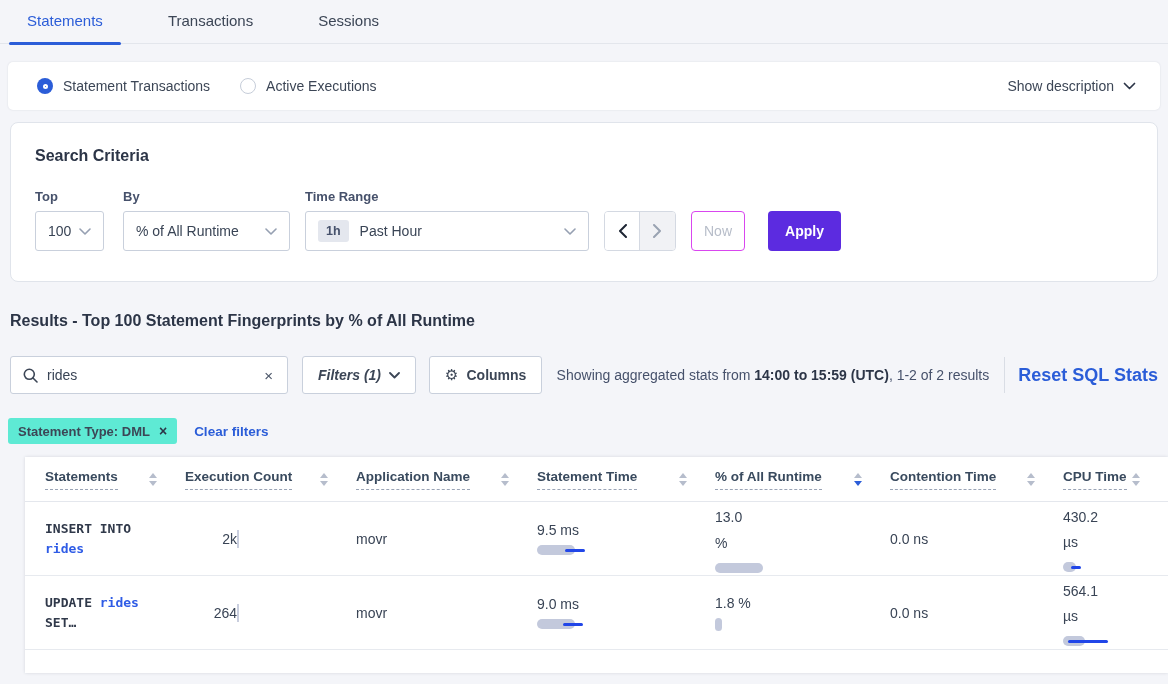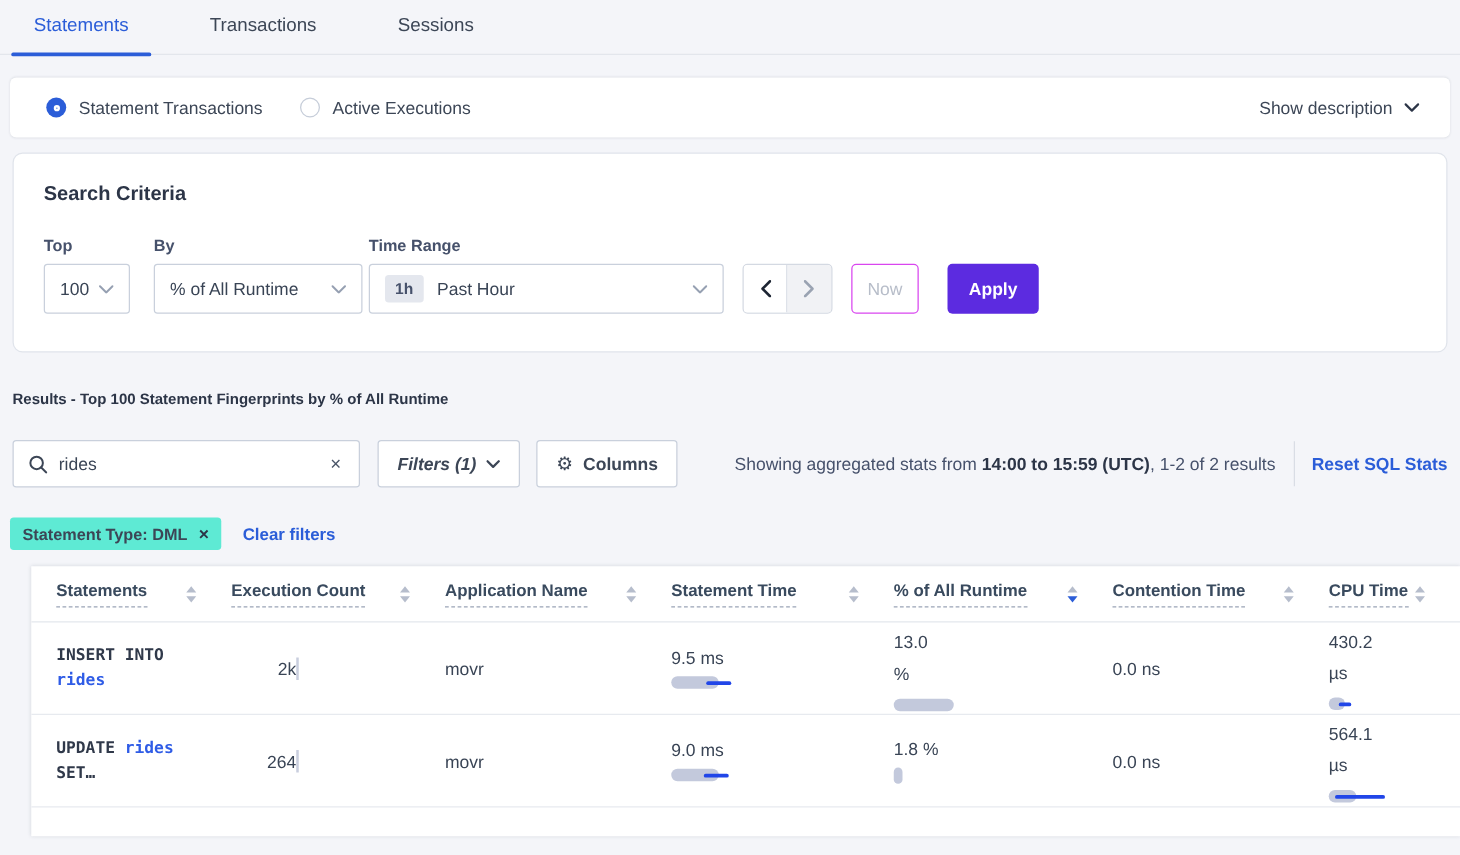--- a/index.html
+++ b/index.html
@@ -29,47 +29,47 @@
   .crit-card { margin:12px 10px 0; background:#fff; border:1px solid #e0e4eb; border-radius:8px; padding:24px 24px 30px; }
   .crit-title { font-size:16px; font-weight:bold; color:#2c3547; }
   .crit-row { display:flex; align-items:flex-end; margin-top:24px; }
   .fgroup .flabel { font-size:13px; font-weight:bold; color:#46516b; margin-bottom:7px; }
   .selbox { height:40px; border:1px solid #c9d0dc; border-radius:3px; background:#fff; display:flex; align-items:center;
             justify-content:space-between; padding:0 12px; font-size:14px; color:#394455; cursor:pointer; }
   .sel-top { width:69px; }
   .sel-by { width:167px; }
   .sel-time { width:284px; justify-content:flex-start; }
   .sel-time .chev { margin-left:auto; }
-  .g-by { margin-left:19px; } .g-time { margin-left:5px; }
+  .g-by { margin-left:19px; } .g-time { margin-left:15px; }
   .badge-1h { background:#e4e7ee; border-radius:3px; font-size:12.5px; font-weight:bold; color:#46516b; padding:4px 8px; margin-right:11px; }
   .arrow-group { margin-left:15px; height:40px; display:flex; border:1px solid #d4d9e2; border-radius:4px; overflow:hidden; background:#fff; }
   .abtn { width:35px; display:flex; align-items:center; justify-content:center; cursor:pointer; }
   .abtn.prev { border-right:1px solid #d4d9e2; background:#fff; }
   .abtn.next { background:#f1f2f5; }
   .btn-now { margin-left:15px; width:54px; height:40px; background:#fff; border:1px solid #d946ef; border-radius:4px;
              font-size:14px; color:#b7bdc9; display:flex; align-items:center; justify-content:center; }
   .btn-apply { margin-left:23px; width:73px; height:40px; background:#5c2be0; border:none; border-radius:4px;
                color:#fff; font-size:14px; font-weight:bold; display:flex; align-items:center; justify-content:center; cursor:pointer; }
   
-  .results-heading { margin:30px 0 0 10px; font-size:12px; font-weight:bold; color:#2c3547; }
+  .results-heading { margin:30px 0 0 10px; font-size:16px; font-weight:bold; color:#2c3547; }
   .controls-row { margin:26px 10px 0; display:flex; align-items:center; }
   .searchbox { width:278px; height:38px; background:#fff; border:1px solid #c9d0dc; border-radius:3px;
                display:flex; align-items:center; padding:0 12px; }
   .searchbox input { flex:1; border:none; outline:none; font-size:14px; color:#394455; margin-left:9px; background:transparent;
                      font-family:"Liberation Sans","DejaVu Sans",sans-serif; }
   .clear-x { color:#4a5568; font-size:15px; cursor:pointer; padding:0 2px; }
   .btn-light { height:38px; background:#fff; border:1px solid #c9d0dc; border-radius:3px; display:flex; align-items:center;
                gap:8px; padding:0 15px; font-size:14px; font-weight:bold; color:#3c4656; cursor:pointer; }
   .btn-filters { margin-left:14px;font-style:italic; }
   .btn-columns { margin-left:13px; }
   .gear-glyph { font-size:15px; font-weight:normal; }
   .stats-note { margin-left:auto; font-size:14px; color:#46516b; white-space:nowrap; }
   .stats-note b { color:#2c3547; }
   .vdivider { width:1px; height:36px; background:#d9dde5; margin:0 13px 0 15px; }
-  .reset-link { font-size:14px; font-weight:bold; color:#2b5dd8; cursor:pointer; white-space:nowrap; }
+  .reset-link { font-size:18px; font-weight:bold; color:#2b5dd8; cursor:pointer; white-space:nowrap; }
   
   .chip-row { margin:24px 0 0 8px; display:flex; align-items:center; }
   .chip { height:26px; background:#5eead4; border-radius:3px; display:flex; align-items:center; gap:9px; padding:0 10px;
           font-size:13px; font-weight:bold; color:#3c4656; }
   .chip .chip-x { font-size:14px; cursor:pointer; color:#2c3547; }
   .clear-filters { margin-left:17px; font-size:13.5px; font-weight:bold; color:#2b5dd8; cursor:pointer; }
   
   .table-card { margin:13px 0 0 25px; width:1143px; height:216px; background:#fff; box-shadow:0 0 3px rgba(50,60,80,.16); overflow:hidden; }
   .tgrid { display:grid; grid-template-columns:140px 171px 181px 178px 175px 173px 1fr; padding-left:20px; align-items:center; }
   .thead { height:45px; border-bottom:1px solid #e4e7ed; }

